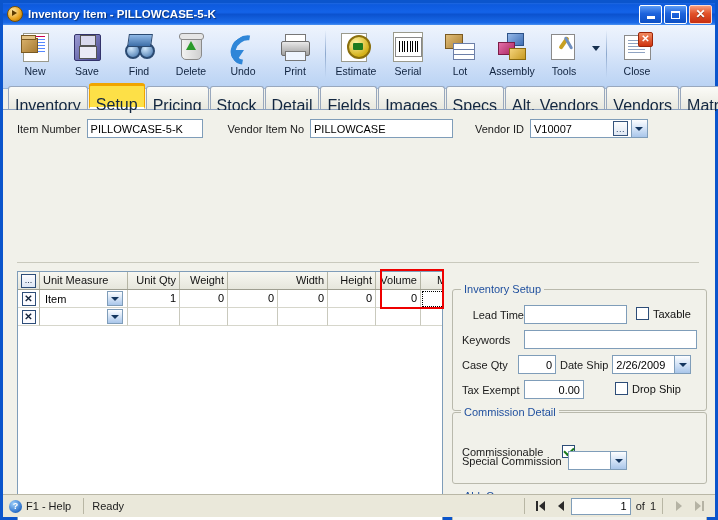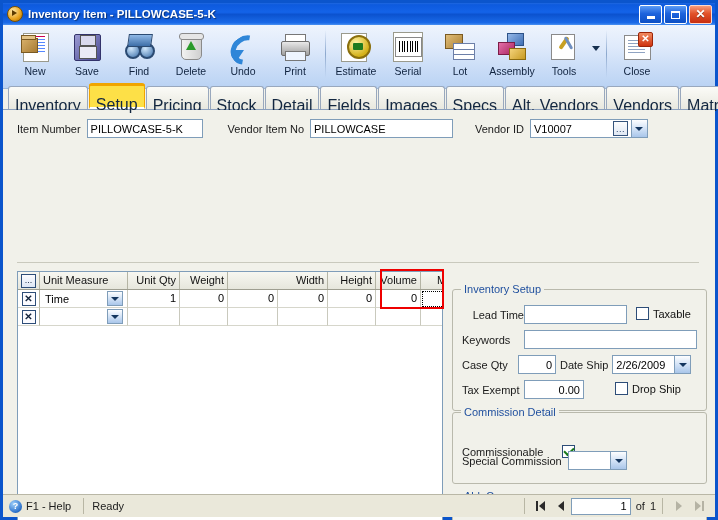--- a/index.html
+++ b/index.html
@@ -497,21 +497,21 @@
         <div class="gcell num" style="width:60px;flex:0 0 60px;border-right:none;">Max Qty</div>
       </div>
 
       <div class="gbody">
 
         <div class="grow">
           <div class="selcol" style="background:#fff;border-bottom:1px solid #d6d6cb;">
             <span class="selbtn">✕</span>
           </div>
           <div class="gcell umcell">
-            <span class="txt">Time</span>
+            <span class="txt">Item</span>
             <span class="cellDrop">
                 <i></i>
               </span>
           </div>
           <div class="gcell num" style="width:52px;flex:0 0 52px;">1</div>
           <div class="gcell num" style="width:48px;flex:0 0 48px;">0</div>
           <div class="gcell num" style="width:50px;flex:0 0 50px;">0</div>
           <div class="gcell num" style="width:50px;flex:0 0 50px;">0</div>
           <div class="gcell num" style="width:48px;flex:0 0 48px;">0</div>
           <div class="gcell num" style="width:45px;flex:0 0 45px;">0</div>

